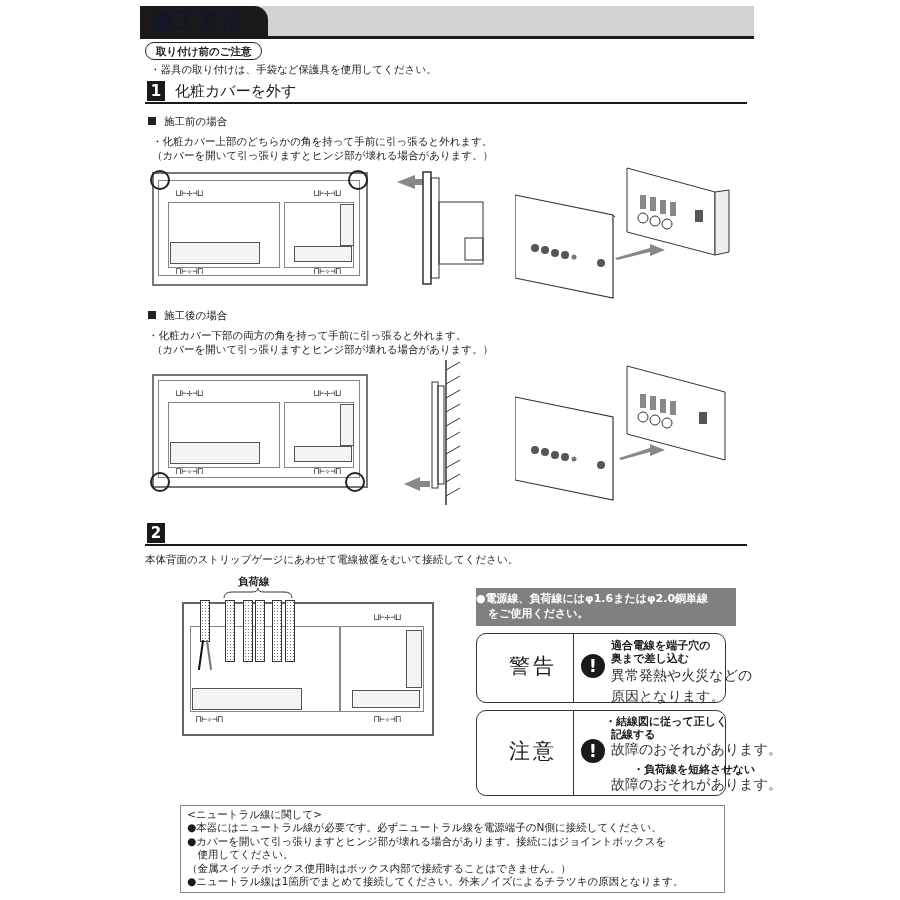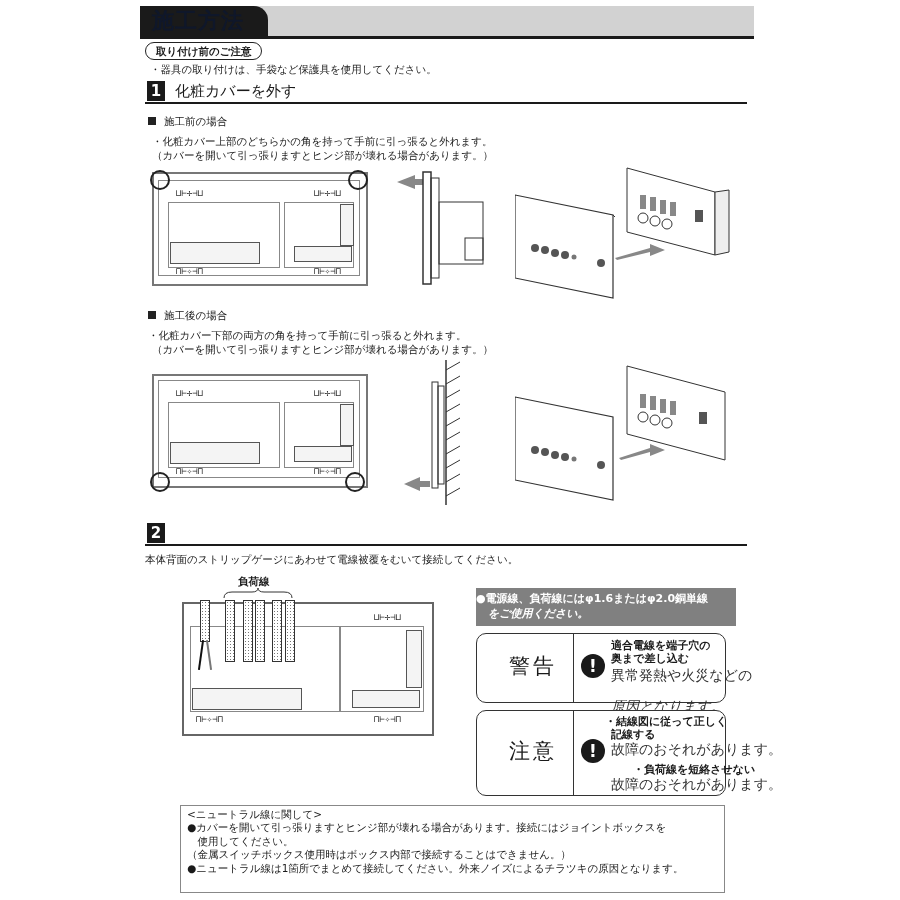--- a/index.html
+++ b/index.html
@@ -204,37 +204,37 @@
 <div class="abs" style="left:200px;top:640px;width:2px;height:30px;background:#111;transform:rotate(8deg);"></div>
 <div class="abs" style="left:208px;top:640px;width:2px;height:30px;background:#777;transform:rotate(-8deg);"></div>
 <div class="wire" style="left:225px;top:600px;height:60px;"></div>
 <div class="wire" style="left:243px;top:600px;height:60px;"></div>
 <div class="wire" style="left:255px;top:600px;height:60px;"></div>
 <div class="wire" style="left:272px;top:600px;height:60px;"></div>
 <div class="wire" style="left:285px;top:600px;height:60px;"></div>
 
 <div class="abs info-box">
   <div>●電源線、負荷線にはφ1.6またはφ2.0銅単線</div>
-  <div style="padding-left:12px;font-style:italic;">をご使用ください。</div>
+  <div style="padding-left:12px;">をご使用ください。</div>
 </div>
 
 <div class="abs warn-box" style="top:633px;height:68px;">
   <div class="warn-left">
     <svg class="tri" style="top:20px;" width="26" height="24">
       <polygon points="13,2 24,22 2,22" fill="none" stroke="#222" stroke-width="1.6"></polygon>
       <line x1="13" y1="9" x2="13" y2="16" stroke="#222" stroke-width="2"></line>
         <circle cx="13" cy="19" r="1.2" fill="#222"></circle>
     </svg>
     <div class="warn-title" style="top:18px;">警告</div>
   </div>
   <div class="excl" style="top:20px;">!</div>
   <div class="warn-strong" style="top:5px;">適合電線を端子穴の</div>
   <div class="warn-strong" style="top:18px;">奥まで差し込む</div>
   <div class="warn-sub" style="top:35px;">異常発熱や火災などの</div>
-  <div class="warn-sub" style="top:66px;font-style:italic;">原因となります。</div>
+  <div class="warn-sub" style="top:56px;">原因となります。</div>
 </div>
 
 <div class="abs warn-box" style="top:710px;height:84px;">
   <div class="warn-left">
     <svg class="tri" style="top:28px;" width="26" height="24">
       <polygon points="13,2 24,22 2,22" fill="none" stroke="#222" stroke-width="1.6"></polygon>
       <line x1="13" y1="9" x2="13" y2="16" stroke="#222" stroke-width="2"></line>
         <circle cx="13" cy="19" r="1.2" fill="#222"></circle>
     </svg>
     <div class="warn-title" style="top:26px;">注意</div>
@@ -242,17 +242,18 @@
   <div class="excl" style="top:28px;">!</div>
   <div class="warn-strong" style="top:4px;left:128px;">・結線図に従って正しく</div>
   <div class="warn-strong" style="top:17px;">記線する</div>
   <div class="warn-sub" style="top:32px;">故障のおそれがあります。</div>
   <div class="warn-strong" style="top:52px;left:128px;margin-left:28px;">・負荷線を短絡させない</div>
   <div class="warn-sub" style="top:67px;">故障のおそれがあります。</div>
 </div>
 
 <div class="abs neutral-box">
   <div>&lt;ニュートラル線に関して&gt;</div>
+  <div>●本器にはニュートラル線が必要です。必ずニュートラル線を電源端子のN側に接続してください。</div>
   <div>●カバーを開いて引っ張りますとヒンジ部が壊れる場合があります。接続にはジョイントボックスを</div>
   <div>　使用してください。</div>
   <div>（金属スイッチボックス使用時はボックス内部で接続することはできません。）</div>
   <div>●ニュートラル線は1箇所でまとめて接続してください。外来ノイズによるチラツキの原因となります。</div>
 </div>
 
 </body></html>

